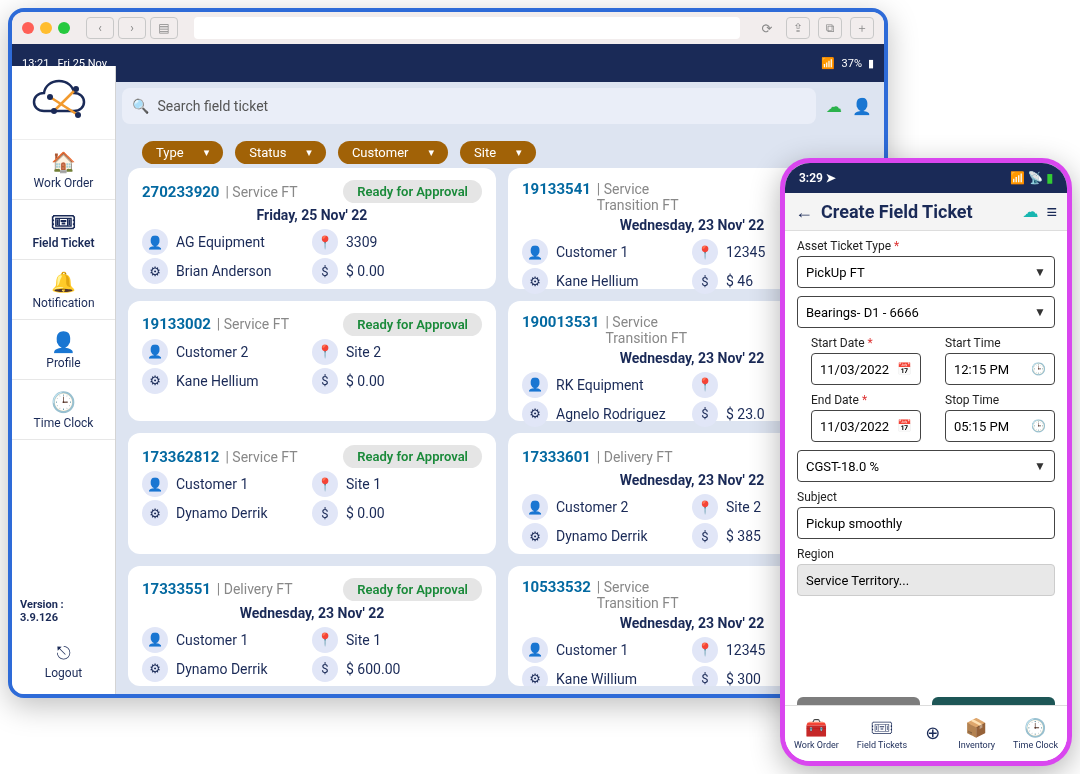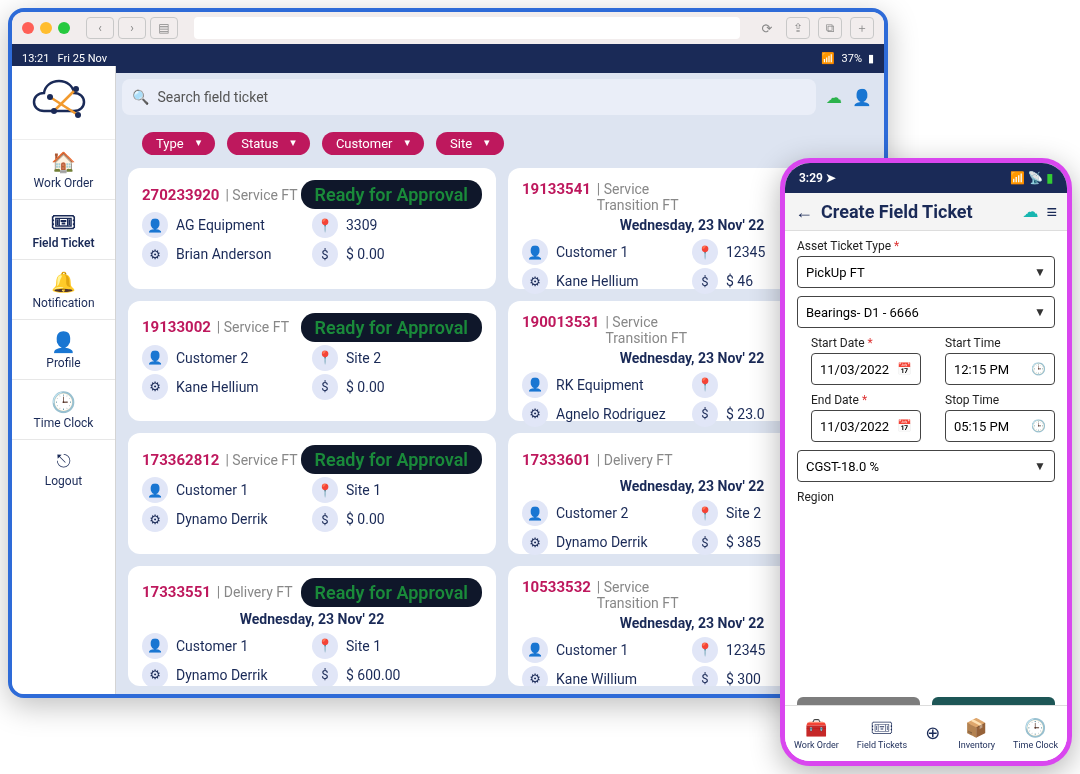--- a/index.html
+++ b/index.html
@@ -10,52 +10,52 @@
 .browser-chrome { height:32px; background:#f2eded; display:flex; align-items:center; padding:0 10px; gap:8px; }
 .traffic { display:flex; gap:6px; }
 .traffic span { width:12px; height:12px; border-radius:50%; display:inline-block; }
 .t-red{background:#ff5f56;} .t-yel{background:#ffbd2e;} .t-grn{background:#27c93f;}
 .nav-btns{display:flex;gap:4px;margin-left:8px;}
 .nav-btns span{width:28px;height:22px;border:1px solid #c8c8c8;border-radius:4px;display:flex;align-items:center;justify-content:center;color:#888;font-size:12px;}
 .url-bar{flex:1;height:22px;background:#fff;border-radius:4px;margin:0 8px;}
 .share-ico{width:24px;height:22px;border:1px solid #c8c8c8;border-radius:4px;display:flex;align-items:center;justify-content:center;color:#888;font-size:12px;}
 .reload{width:22px;height:22px;display:flex;align-items:center;justify-content:center;color:#888;font-size:13px;}
 
-.device-bar{height:29px;background:#1a2a57;color:#fff;display:flex;align-items:center;padding:0 10px;font-size:11px;justify-content:space-between;}
+.device-bar{height:38px;background:#1a2a57;color:#fff;display:flex;align-items:center;padding:0 10px;font-size:11px;justify-content:space-between;}
 .device-bar .right{display:flex;align-items:center;gap:6px;}
 
 
 .app-header{height:48px;display:flex;align-items:center;padding:0 12px 0 110px;gap:10px;background:#dde4f1;}
 .search{flex:1;height:36px;background:#eaeef8;border-radius:8px;display:flex;align-items:center;padding:0 10px;color:#555;font-size:14px;gap:8px;}
 .cloud-status{color:#2bb24c;font-size:16px;}
 .user-ico{color:#1a2a57;font-size:16px;}
 
 
 .filters{height:44px;display:flex;align-items:center;gap:12px;padding-left:130px;}
-.pill{background:#be185d;color:#fff;border-radius:14px;padding:4px 14px;font-size:13px;display:flex;gap:12px;}
+.pill{background:#a16207;color:#fff;border-radius:14px;padding:4px 14px;font-size:13px;display:flex;align-items:center;gap:20px;}
 
 
 .sidebar{position:absolute;left:0;top:54px;width:104px;bottom:0;background:#fff;border-right:1px solid #d4d4d4;display:flex;flex-direction:column;z-index:5;}
 .logo{height:74px;display:flex;align-items:center;justify-content:center;border-bottom:1px solid #eee;}
 .logo svg{width:64px;height:52px;}
 .side-item{display:flex;flex-direction:column;align-items:center;justify-content:center;height:60px;border-bottom:1px solid #e7e7e7;color:#1a2a57;font-size:12px;gap:2px;cursor:pointer;}
 .side-item.active{color:#1a2a57;font-weight:600;}
 .side-item .ico{font-size:20px;}
 .version{margin-top:auto;padding:8px;font-size:11px;color:#1a2a57;font-weight:700;}
 .logout{display:flex;flex-direction:column;align-items:center;padding:10px 0 14px;color:#1a2a57;font-size:12px;gap:2px;}
 .logout .ico{font-size:18px;}
 
 
 .cards{position:absolute;left:116px;top:156px;right:8px;bottom:8px;overflow:hidden;display:grid;grid-template-columns:1fr 1fr;gap:12px;align-content:start;}
 .card{background:#fff;border-radius:12px;padding:12px 14px 10px;position:relative;min-height:120px;}
 .card-top{display:flex;align-items:center;justify-content:space-between;margin-bottom:2px;}
-.tid{color:#be185d;font-weight:700;font-size:15px;}
+.tid{color:#0369a1;font-weight:700;font-size:15px;}
 .ttype{color:#888;margin-left:6px;font-size:14px;}
 .card-top-left{display:flex;align-items:baseline;max-width:56%;}
-.status{background:#0f172a;color:#1a8a3a;border-radius:14px;padding:4px 14px;font-size:18px;font-weight:600;white-space:nowrap;}
+.status{background:#e5e5e5;color:#1a8a3a;border-radius:14px;padding:4px 14px;font-size:13px;font-weight:600;white-space:nowrap;}
 .date{text-align:center;font-weight:700;color:#1a2a57;font-size:14px;margin:4px 0 6px;}
 .row{display:flex;align-items:center;margin:3px 0;}
 .cell{display:flex;align-items:center;gap:8px;width:50%;color:#1a2a57;font-size:14px;}
 .cell .ci{width:26px;height:26px;border-radius:50%;background:#e1e6f7;display:flex;align-items:center;justify-content:center;color:#1a2a57;font-size:13px;flex-shrink:0;}
 
 
 .phone{position:absolute;right:8px;top:158px;width:292px;height:608px;border:5px solid #d946ef;border-radius:30px;background:#fff;overflow:hidden;box-shadow:0 8px 30px rgba(0,0,0,.3);}
 .ph-status{height:30px;background:#1a2a57;color:#fff;display:flex;align-items:center;justify-content:space-between;padding:0 14px;font-size:12px;font-weight:600;}
 .ph-header{height:38px;background:#f4f4f4;display:flex;align-items:center;padding:0 10px;gap:8px;color:#1a2a57;border-bottom:1px solid #ddd;}
 .ph-header .back{font-size:18px;}
@@ -167,35 +167,40 @@
         <span>Notification</span>
       </div>
     <div class="side-item">
         <span class="ico">👤</span>
         <span>Profile</span>
       </div>
     <div class="side-item">
         <span class="ico">🕒</span>
         <span>Time Clock</span>
       </div>
+    <div class="version">
+      <div>Version :</div>
+      <div>3.9.126</div>
+    </div>
     <div class="logout">
       <span class="ico">⎋</span>
       <span>Logout</span>
     </div>
   </div>
 
   <div class="cards" id="cards">
       <div class="card">
         <div class="card-top">
           <div class="card-top-left">
             <span class="tid">270233920</span> 
             <span class="ttype">| Service FT</span>
           </div>
           <span class="status">Ready for Approval</span>
         </div>
+        <div class="date">Friday, 25 Nov' 22</div>
         <div class="row">
           <div class="cell">
             <span class="ci">👤</span>
             <span>AG Equipment</span>
           </div>
           <div class="cell">
             <span class="ci">📍</span>
             <span>3309</span>
           </div>
         </div>
@@ -480,21 +485,30 @@
           </div>
       </div>
     </div>
     <div class="fld">
       <div class="sel">
           <span>CGST-18.0 %</span>
           <span class="selico">▼</span>
         </div>
     </div>
     <div class="fld">
+      <span class="lbl">Subject</span>
+      <div class="inp">
+          <span>Pickup smoothly</span>
+        </div>
+    </div>
+    <div class="fld">
       <span class="lbl">Region</span>
+      <div class="inp ro">
+          <span>Service Territory...</span>
+        </div>
     </div>
 
   </div>
 
   <div class="ph-actions">
     <div class="btn btn-cancel">Cancel</div>
     <div class="btn btn-save">Save</div>
   </div>
 
   <div class="ph-tabs" id="ph-tabs">

